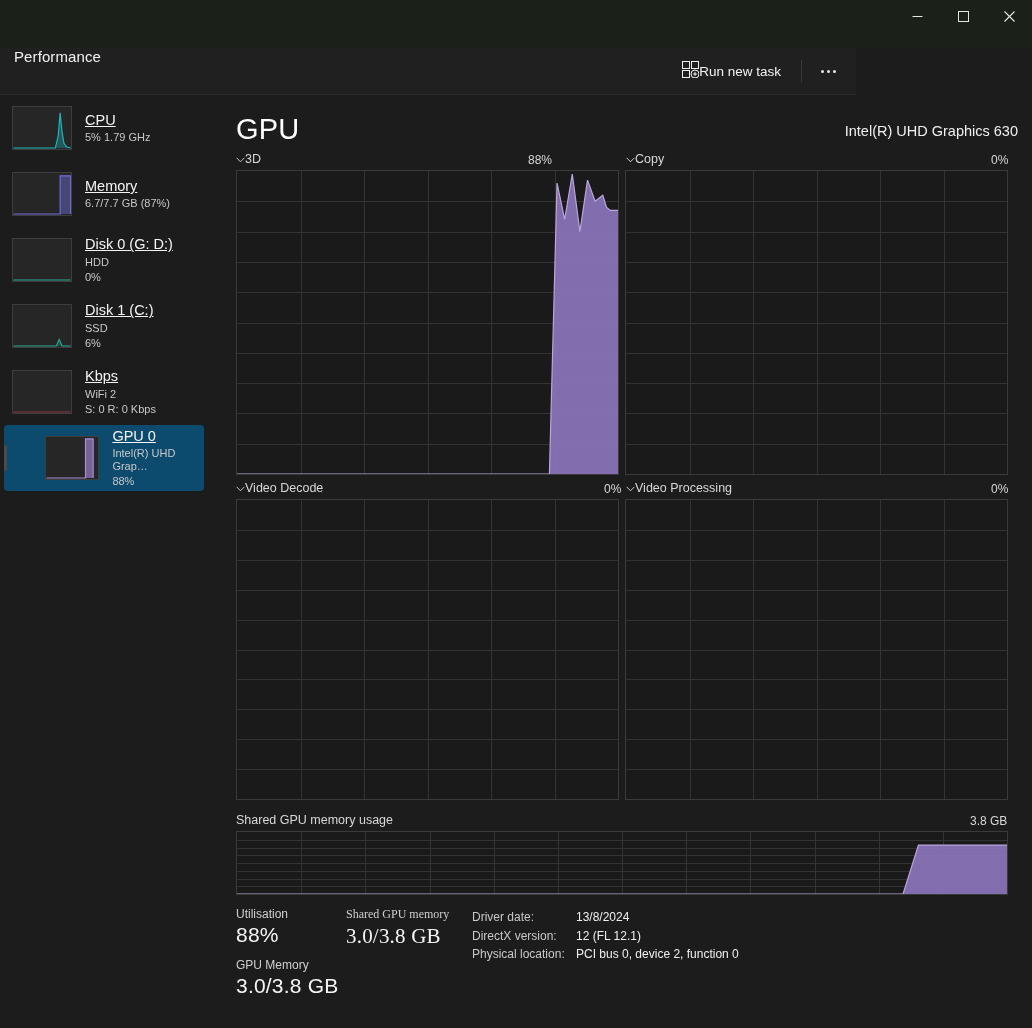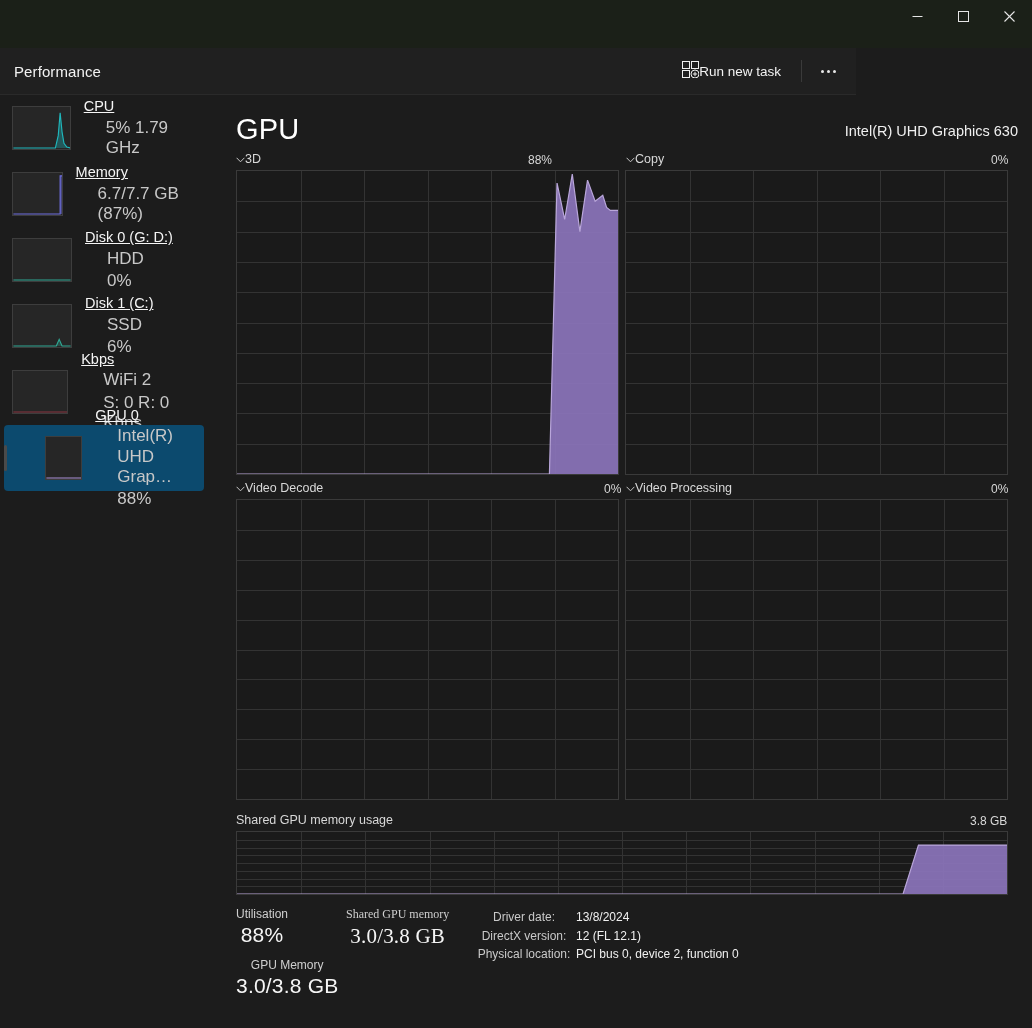--- a/index.html
+++ b/index.html
@@ -23,21 +23,21 @@
     display: flex; align-items: center; justify-content: center;
     color: #e6e6e6;
   }
   .wc svg { display: block; }
 
   
   .appheader {
     position: absolute; left: 0; top: 48px; width: 856px; height: 47px;
     background: #202020;
     border-bottom: 1px solid #2a2a2a;
-    display: flex; align-items: center;
+    display: flex; 
   }
   .apptitle {
     margin-left: 14px;
     font-size: 15px; color: #f2f2f2; letter-spacing: .1px;
   }
   .header-right {
     margin-left: auto; display: flex; align-items: center; height: 100%;
   }
   .runtask {
     display: flex; align-items: center; gap: 0;
@@ -68,24 +68,24 @@
     width: 3px; height: 26px; border-radius: 2px; background: #4a4a4a;
   }
   .thumb {
     width: 60px; height: 44px; margin-left: 8px;
     border: 1px solid #3d3d3d; background: #262626;
     position: relative; overflow: hidden;
   }
   .thumb svg { position: absolute; left: 0; top: 0; }
   .side-text { margin-left: 13px; line-height: 1.18; }
   .side-title { font-size: 14.5px; color: #f5f5f5; text-decoration: underline; }
-  .side-sub { font-size: 17px; color: #c8c8c8; margin-top: 2px; margin-left: 22px; }
+  .side-sub { font-size: 11px; color: #c8c8c8; margin-top: 2px; }
 
   
-  .main { position: absolute; left: 208px; top: 95px; width: 824px; height: 933px; text-align: center; }
+  .main { position: absolute; left: 208px; top: 95px; width: 824px; height: 933px; }
 
   .page-title {
     position: absolute; left: 28px; top: 18px;
     font-size: 29px; font-weight: 400; color: #ffffff; letter-spacing: .2px;
   }
   .device-name {
     position: absolute; right: 14px; top: 28px;
     font-size: 14.5px; color: #f0f0f0;
   }
 

